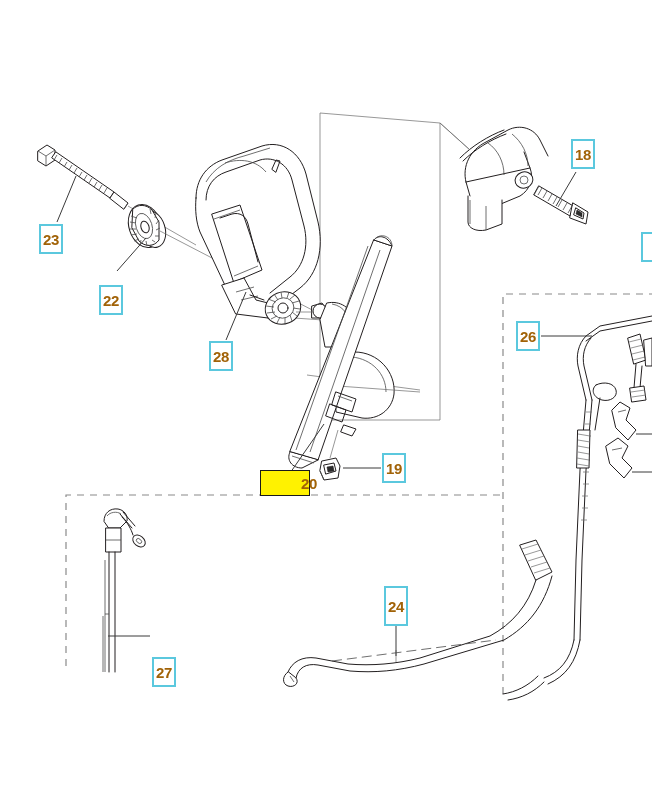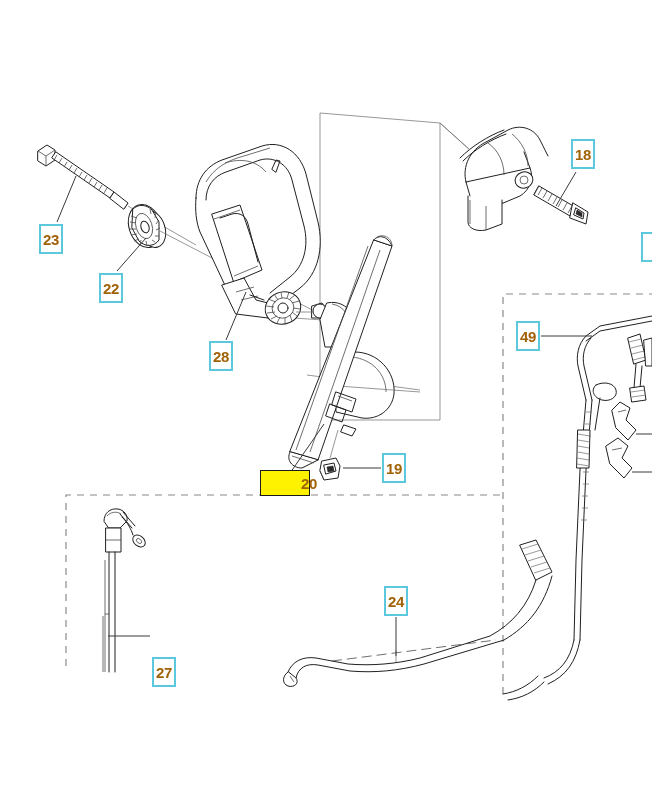--- a/index.html
+++ b/index.html
@@ -414,25 +414,25 @@
   </svg>
 
   <div class="callout cyan" style="left:571px; top:139px; width:24px; height:30px;">18</div>
 
   <div class="callout cyan" style="left:382px; top:453px; width:24px; height:30px;">19</div>
 
   <div class="callout yellow" style="left:260px; top:470px; width:28px; height:26px;padding-left:48px;">20</div>
 
   <div class="callout cyan" style="left:209px; top:341px; width:24px; height:30px;">28</div>
 
-  <div class="callout cyan" style="left:99px; top:273px; width:24px; height:30px;">22</div>
+  <div class="callout cyan" style="left:99px; top:285px; width:24px; height:30px;">22</div>
 
   <div class="callout cyan" style="left:39px; top:224px; width:24px; height:30px;">23</div>
 
-  <div class="callout cyan" style="left:384px; top:586px; width:24px; height:30px;">24</div>
-
-  <div class="callout cyan" style="left:516px; top:321px; width:24px; height:30px;">49</div>
+  <div class="callout cyan" style="left:384px; top:586px; width:24px; height:40px;">24</div>
+
+  <div class="callout cyan" style="left:516px; top:321px; width:24px; height:30px;">26</div>
 
   <div class="callout cyan" style="left:152px; top:621px; width:24px; height:30px;margin-top:36px;">27</div>
 
   <div class="callout cyan clipped" style="left:641px; top:232px; width:11px; height:30px;"></div>
 
 </div>
 
 </body></html>

